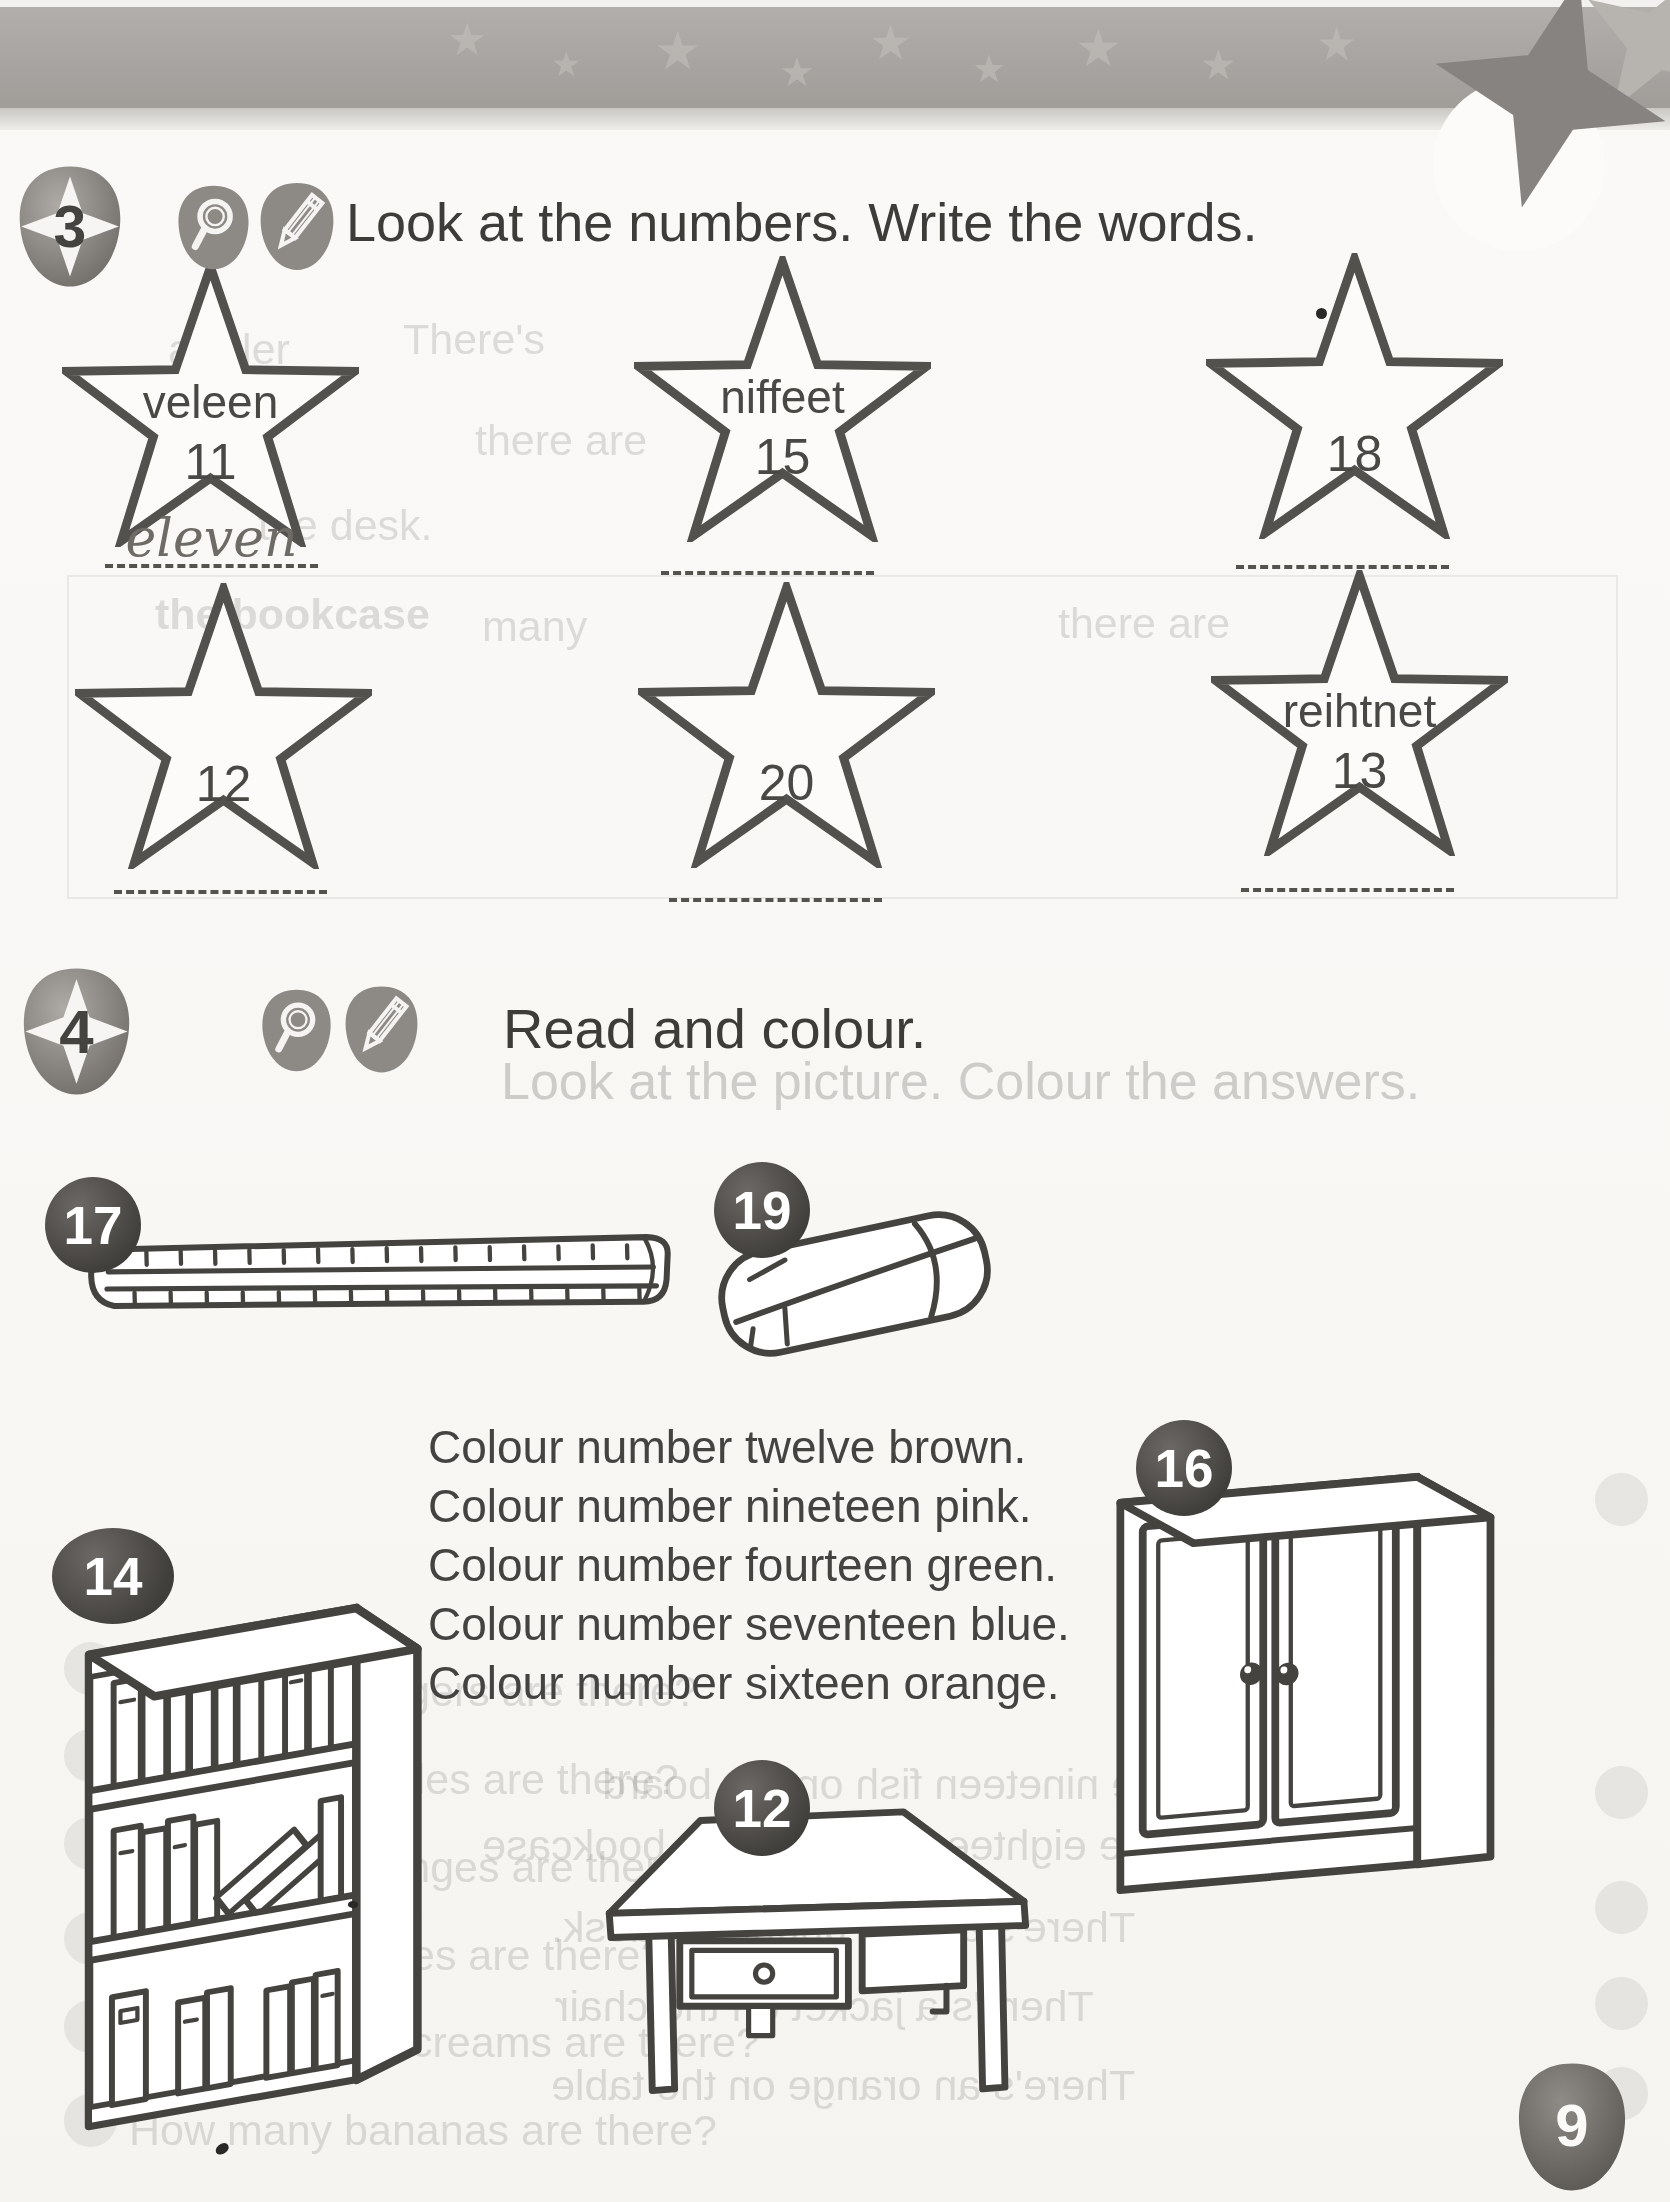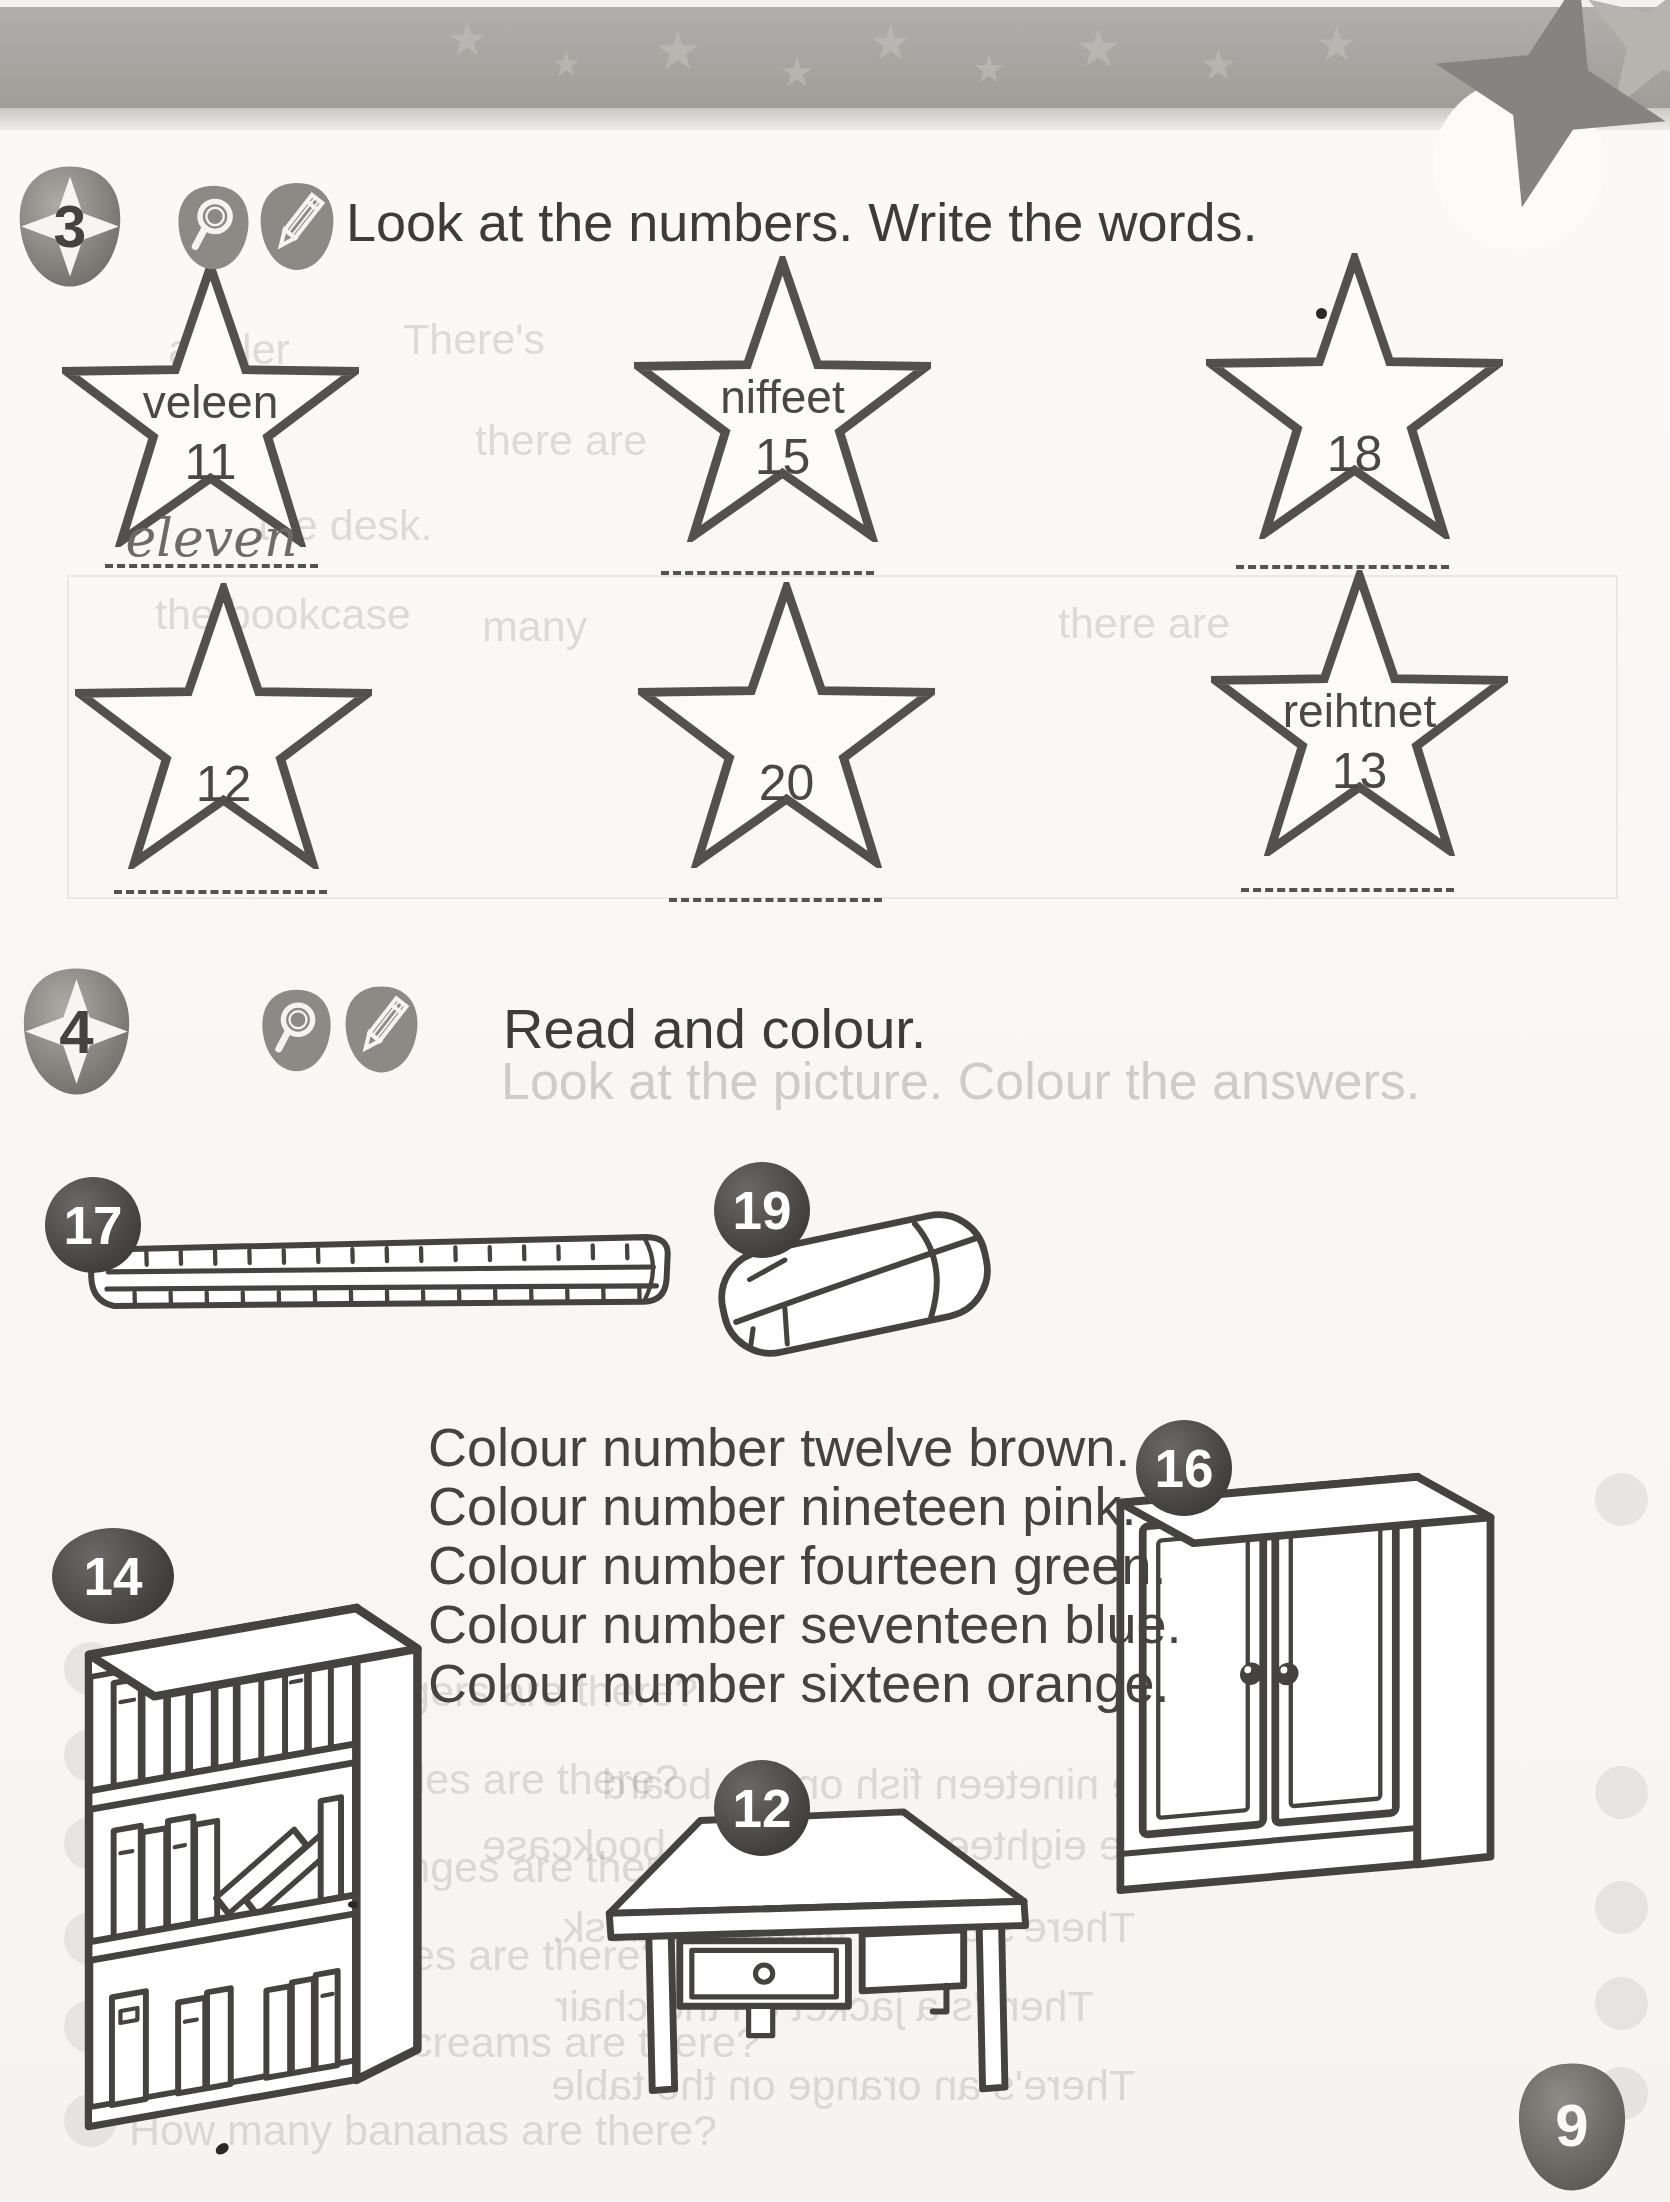--- a/index.html
+++ b/index.html
@@ -36,21 +36,21 @@
   .d1{left:105px;top:564px;} .d2{left:661px;top:571px;} .d3{left:1236px;top:565px;}
   .d4{left:114px;top:890px;} .d5{left:669px;top:898px;} .d6{left:1241px;top:888px;}
   .answer{position:absolute;left:93px;top:508px;width:237px;text-align:center;z-index:3;
           font-family:"DejaVu Serif",serif;font-style:italic;font-size:52px;color:#6e6b67;}
 
   .ghost-box{position:absolute;left:67px;top:575px;width:1547px;height:320px;
           border:2.6px solid rgba(100,97,93,.10);z-index:1;}
 
   
   .colour-block{position:absolute;left:428px;top:1418px;z-index:3;}
-  .colour-line{font-size:54px;color:#454341;line-height:59px;white-space:nowrap;}
+  .colour-line{font-size:46px;color:#454341;line-height:59px;white-space:nowrap;}
 
   .item-badge{position:absolute;width:96px;height:96px;border-radius:50%;z-index:4;
           background:radial-gradient(circle at 35% 30%,#6b6865,#403e3b 75%);
           color:#fff;display:flex;align-items:center;justify-content:center;
           font-size:53px;font-weight:bold;}
   .b17{left:45px;top:1177px;} .b19{left:714px;top:1162px;}
   .b14{left:52px;top:1528px;width:122px;border-radius:50%;}
   .b16{left:1136px;top:1420px;} .b12{left:714px;top:1760px;}
 
   .drawing{position:absolute;z-index:2;}
@@ -90,21 +90,21 @@
   <span class="banner-star" style="left:1200px;top:45px;font-size:41px;">★</span>
   <span class="banner-star" style="left:1316px;top:20.6px;font-size:46px;">★</span>
   <div class="corner-blob"></div>
   <div class="corner-star light"></div>
   <div class="corner-star dark"></div>
 
   <div class="faint" style="left:168px;top:325px;">a ruler</div>
   <div class="faint" style="left:403px;top:315px;">There's</div>
   <div class="faint" style="left:258px;top:501px;">the desk.</div>
   <div class="faint" style="left:475px;top:416px;">there are</div>
-  <div class="faint" style="left:155px;top:590px;">the bookcase</div>
+  <div class="faint" style="left:155px;top:590px;font-weight:bold;">the bookcase</div>
   <div class="faint" style="left:482px;top:602px;">many</div>
   <div class="faint" style="left:1058px;top:599px;">there are</div>
   <div class="ghost-box"></div>
 
   <svg class="ex-badge" style="left:13px;top:163px;width:114px;height:127px;" viewBox="0 0 100 112">
     <defs>
       <radialGradient id="g3" cx="38%" cy="32%" r="78%">
         <stop offset="0" stop-color="#aeaba7"></stop>
           <stop offset=".55" stop-color="#8b8884"></stop>
           <stop offset="1" stop-color="#6e6b67"></stop>

